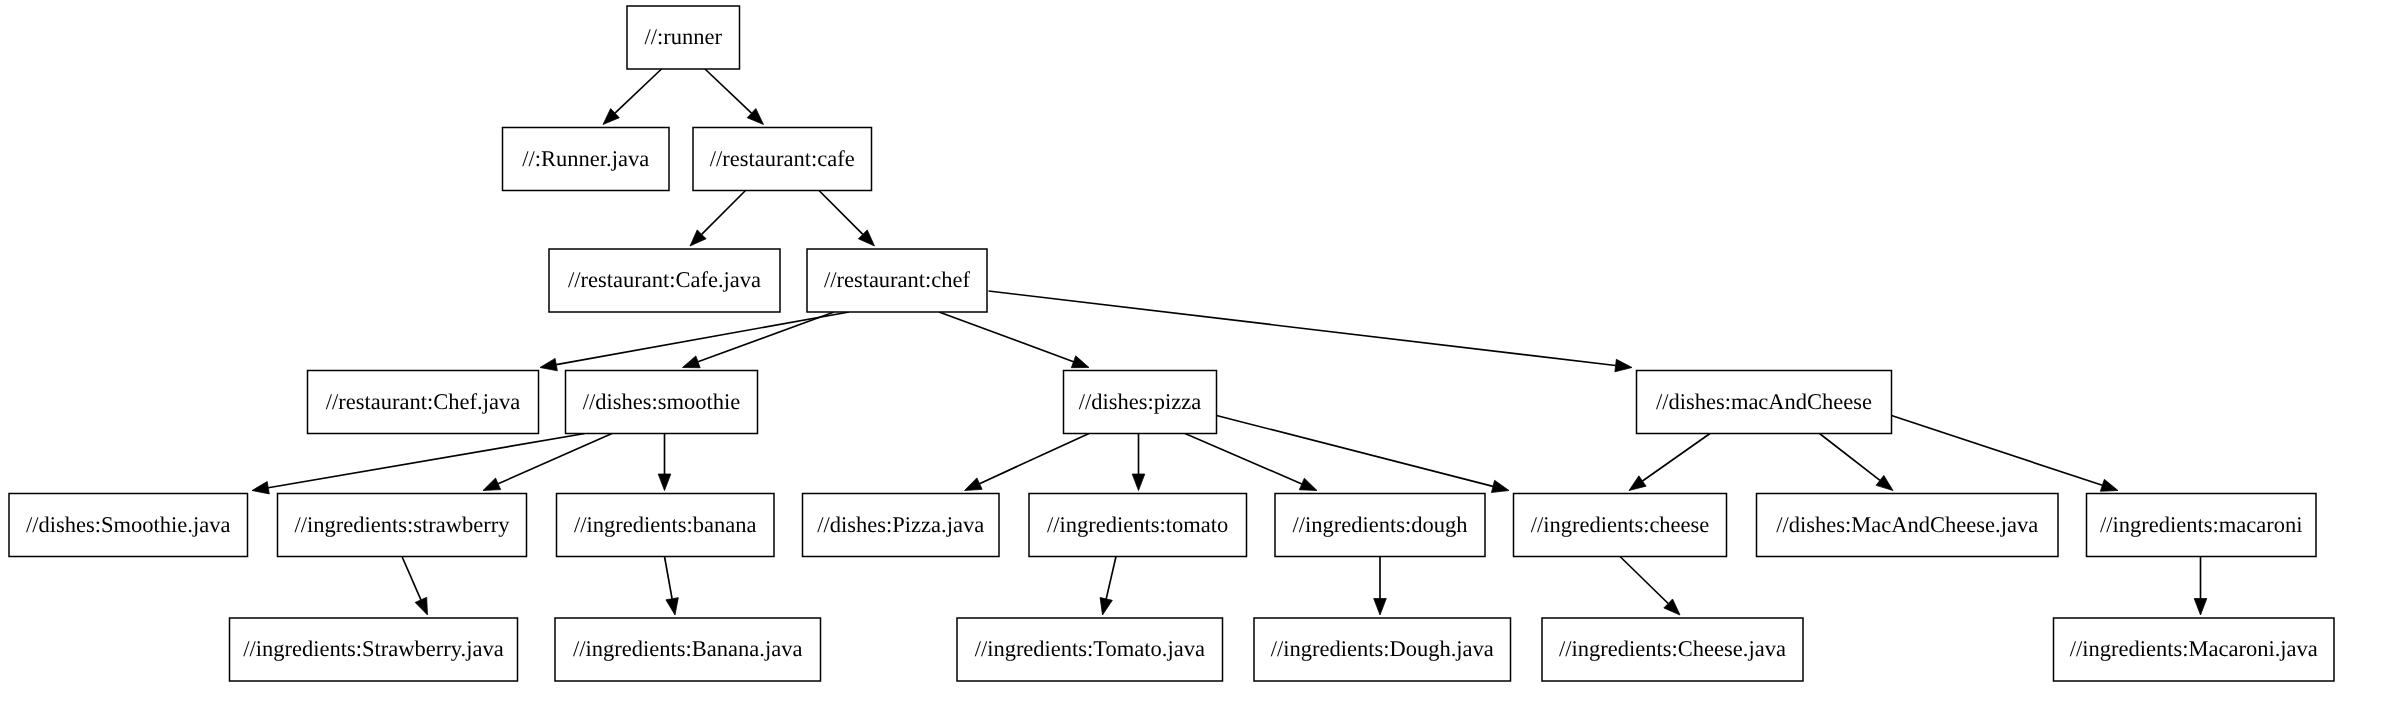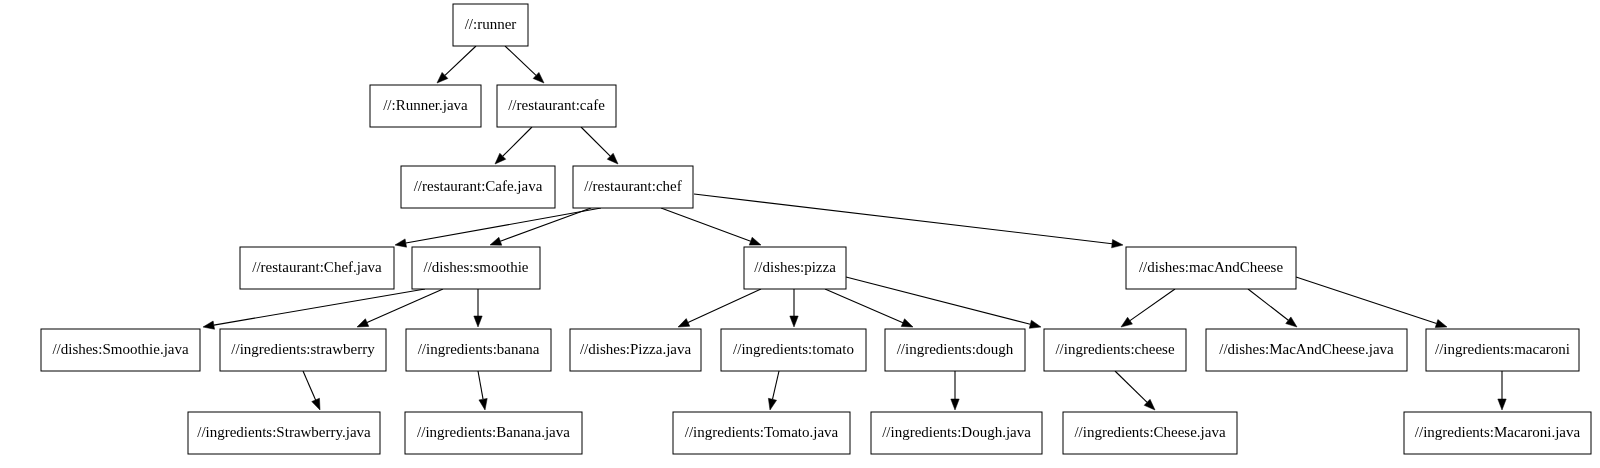--- a/index.html
+++ b/index.html
@@ -11,21 +11,20 @@
   body {
     width: 1600px;
     height: 468px;
     font-family: "Liberation Serif", "DejaVu Serif", serif;
     overflow: hidden;
   }
   #graph-root {
     position: relative;
     width: 1556px;
     height: 468px;
-    padding-left: 35px;
   }
   #graph-svg {
     display: block;
     width: 1600px;
     height: 468px;
   }
   .node-box {
     fill: #ffffff;
     stroke: #000000;
     stroke-width: 1;

